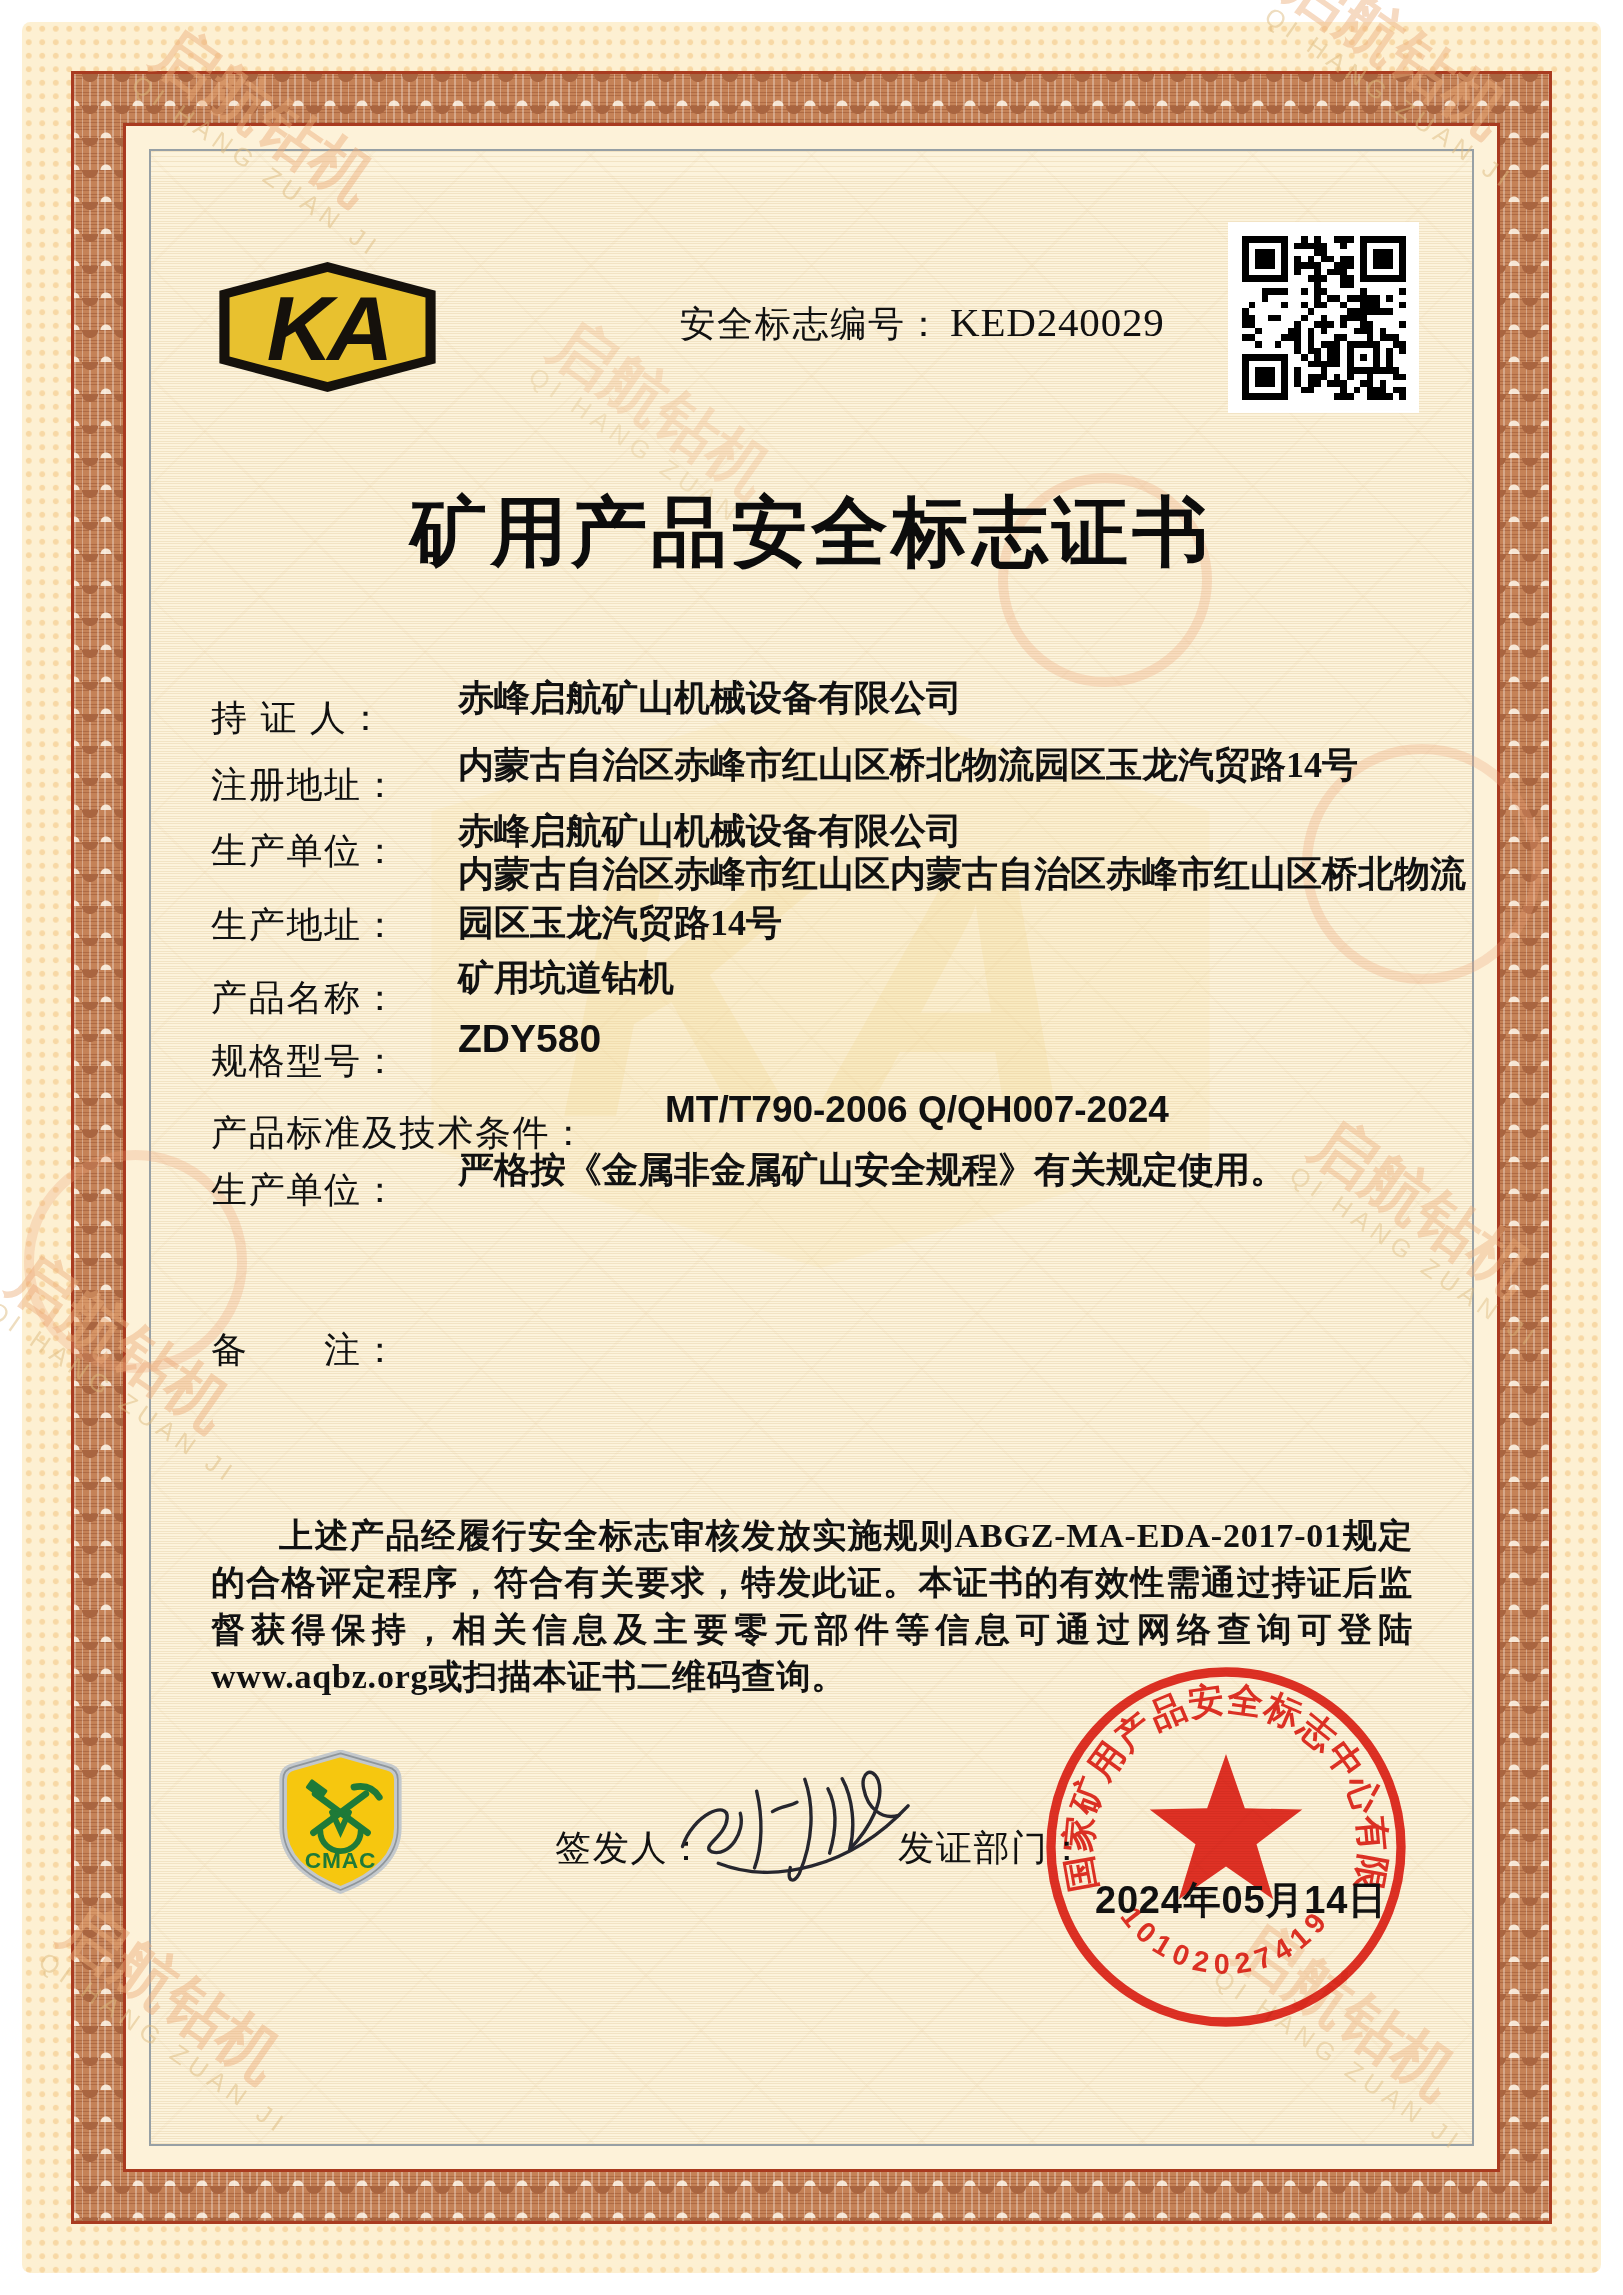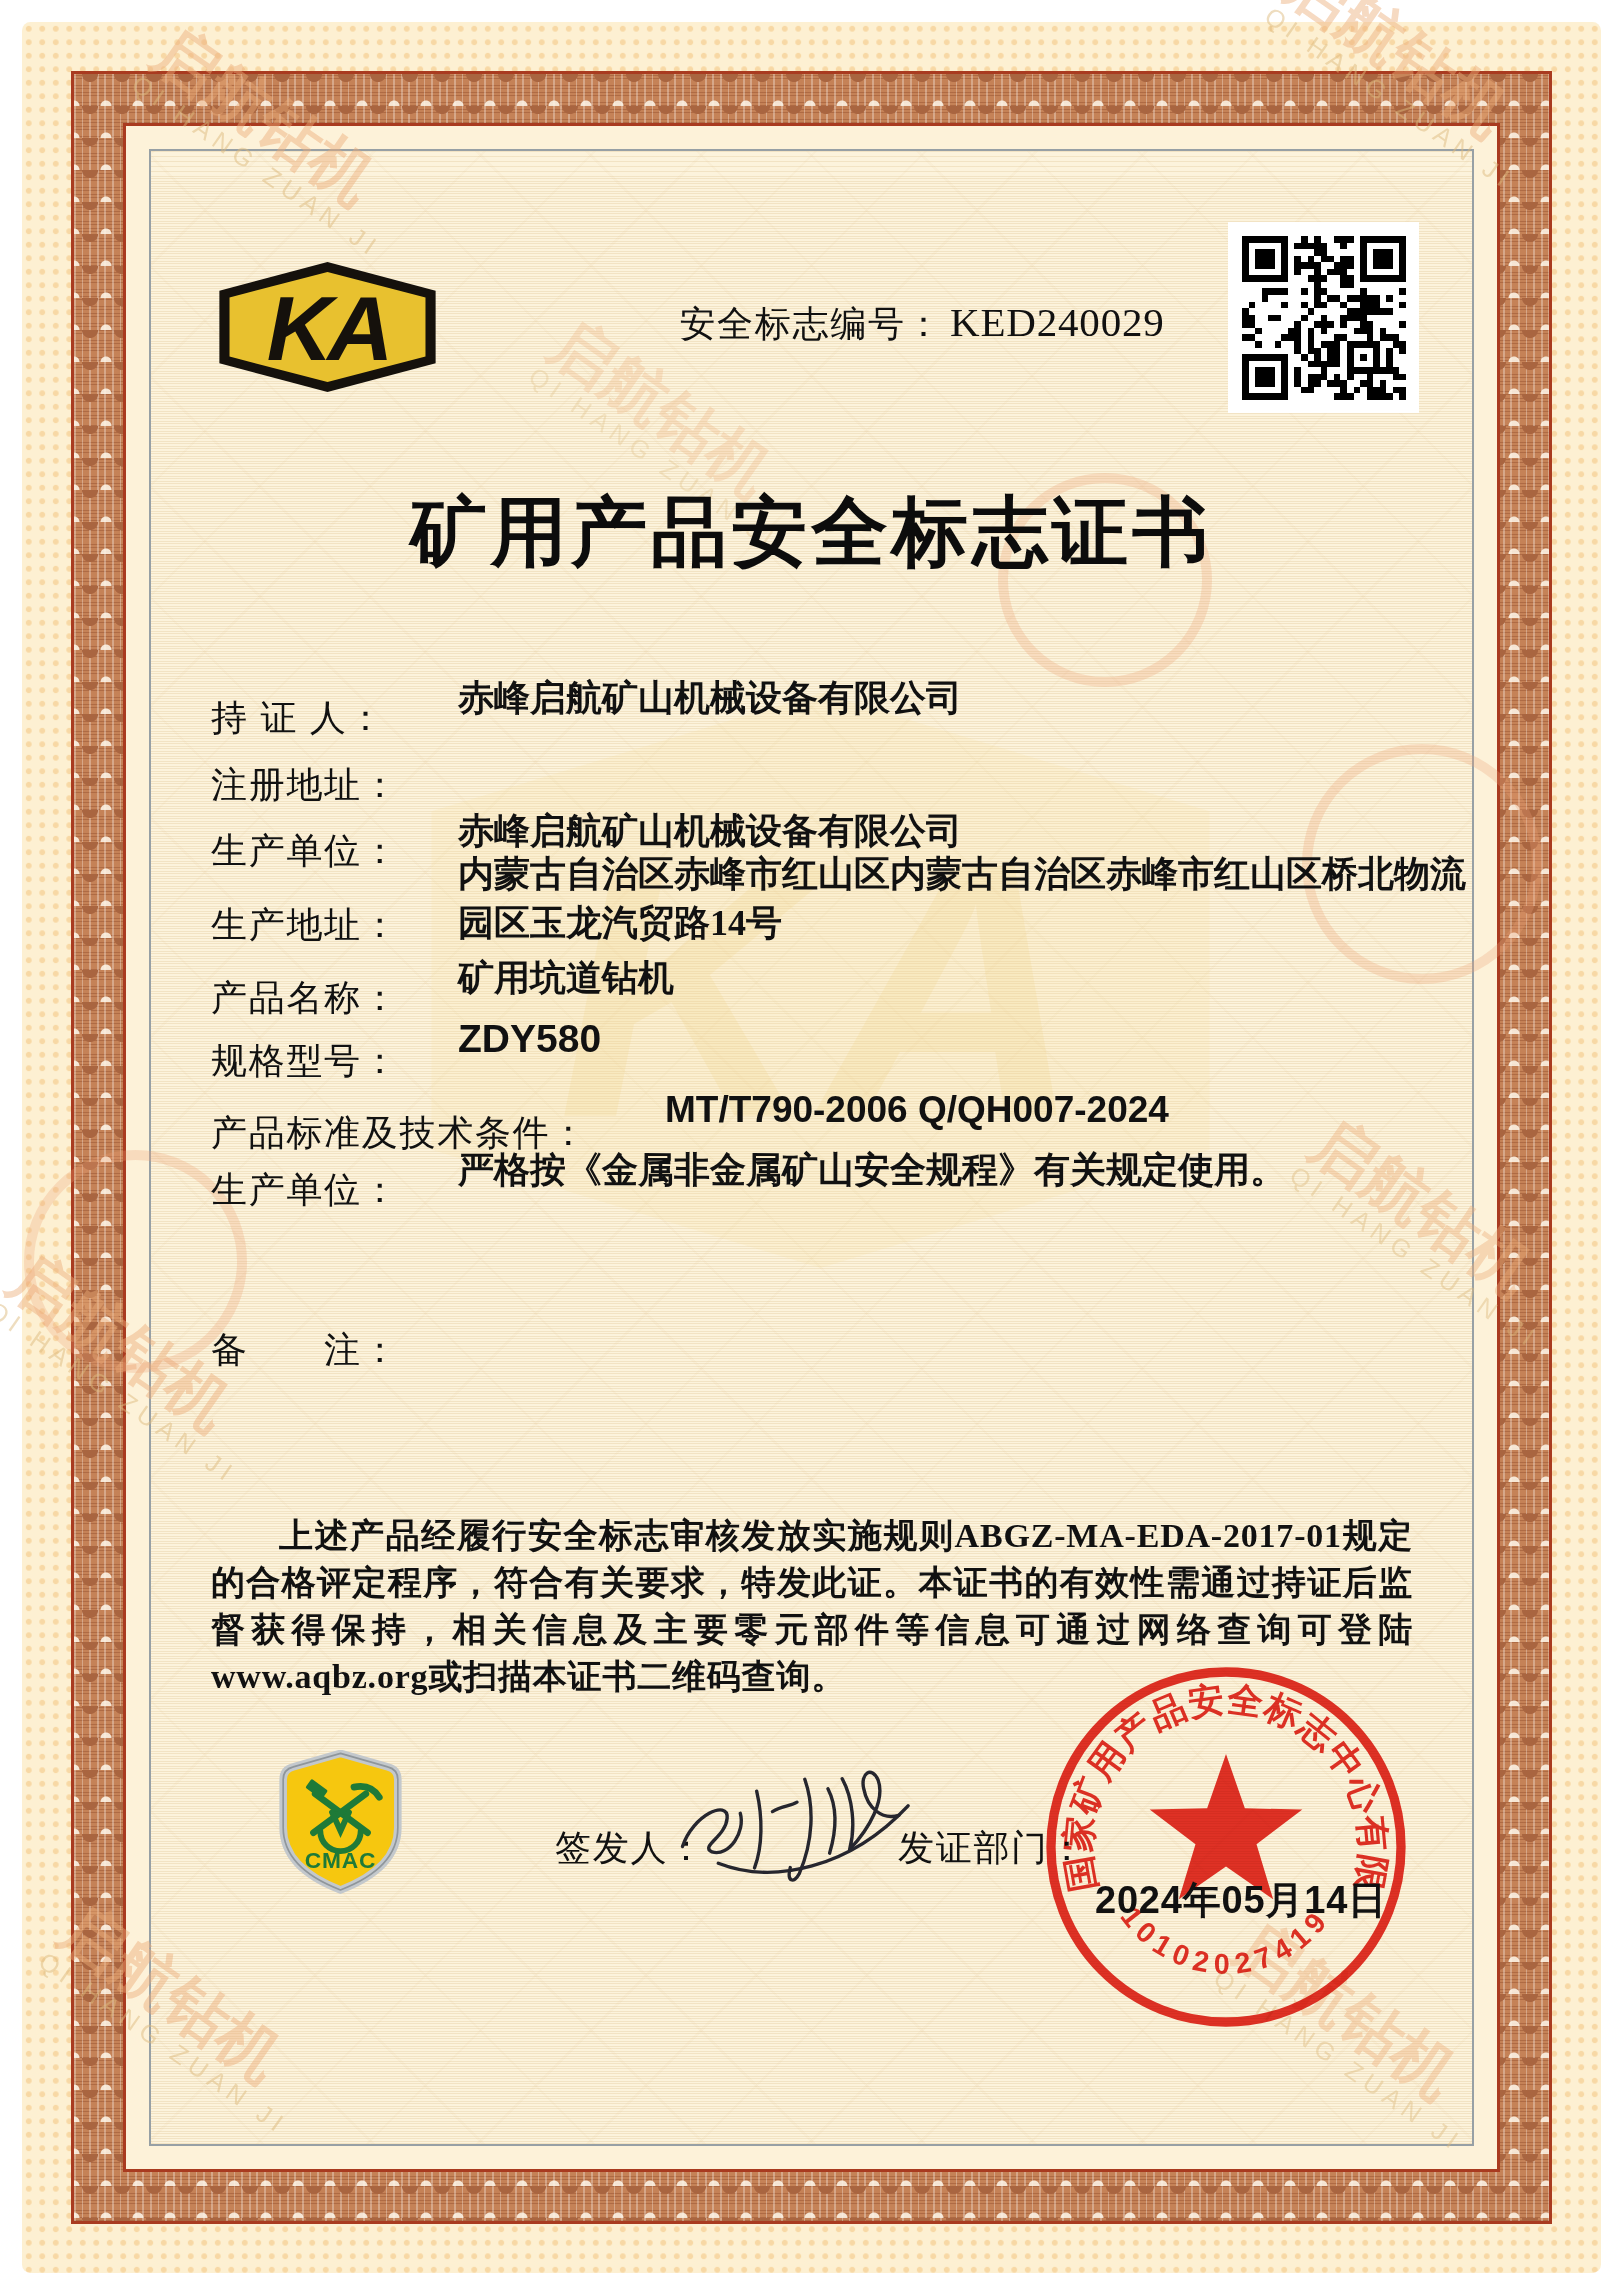--- a/index.html
+++ b/index.html
@@ -297,20 +297,21 @@
   </div>
 
   <div class="abs cert-title">矿用产品安全标志证书</div>
 
   <div class="row" style="top:674px">
     <span class="lbl">持 证 人：</span>
     <span class="val kai">赤峰启航矿山机械设备有限公司</span>
   </div>
   <div class="row" style="top:741px">
     <span class="lbl">注册地址：</span>
+    <span class="val kai">内蒙古自治区赤峰市红山区桥北物流园区玉龙汽贸路14号</span>
   </div>
   <div class="row" style="top:807px">
     <span class="lbl">生产单位：</span>
     <span class="val kai">赤峰启航矿山机械设备有限公司</span>
   </div>
   <div class="row" style="top:850px;height:126px">
     <span class="lbl" style="top:31px">生产地址：</span>
     <span class="val kai wrap">内蒙古自治区赤峰市红山区内蒙古自治区赤峰市红山区桥北物流园区玉龙汽贸路14号</span>
   </div>
   <div class="row" style="top:954px">

